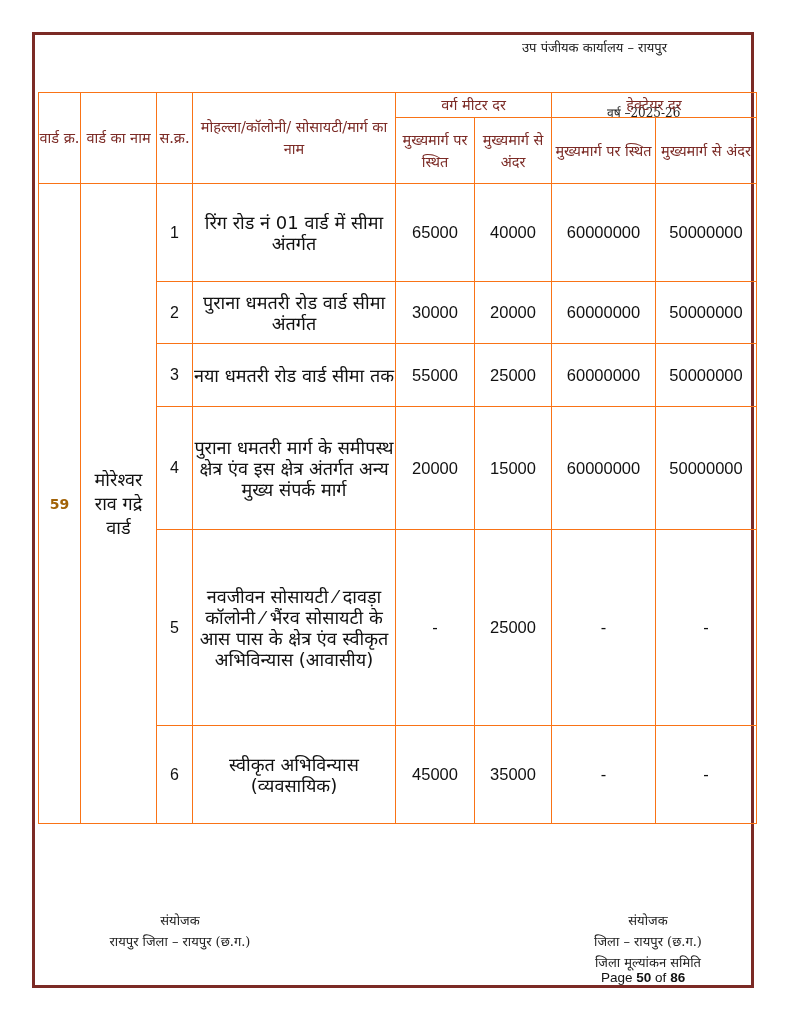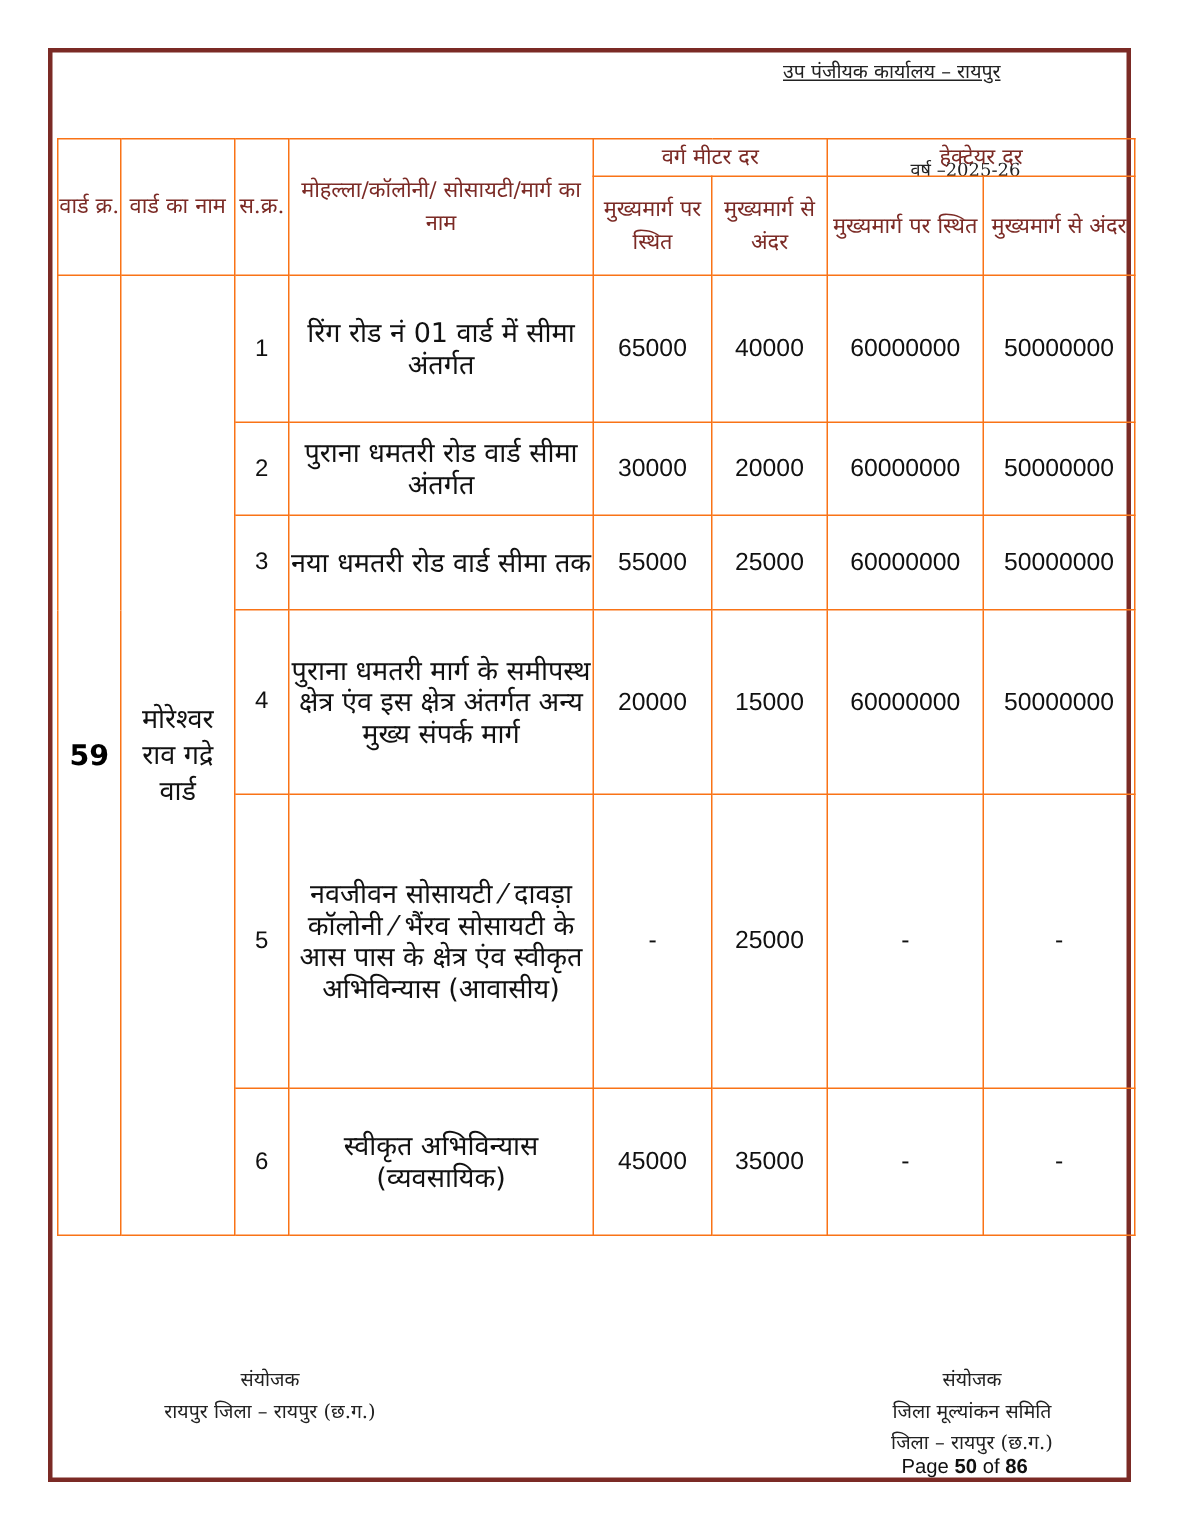--- a/index.html
+++ b/index.html
@@ -3,39 +3,39 @@
 <meta charset="utf-8">
 <style>
   html, body { margin: 0; padding: 0; background: #ffffff; }
   body { width: 791px; height: 1024px; position: relative; overflow: hidden; font-family: "DejaVu Serif", serif; }
   .page-frame {
     position: absolute; left: 32px; top: 32px; width: 722px; height: 956px;
     border: 3px solid #7b2a25; box-sizing: border-box;
   }
   .office-title {
     position: absolute; left: 522px; top: 38px; font-size: 13px; color: #222;
-    font-family: "DejaVu Serif", serif; white-space: nowrap; text-decoration: underline;
+    font-family: "DejaVu Serif", serif; white-space: nowrap;
   }
   .year-line {
     position: absolute; left: 607px; top: 64px; font-size: 12px; color: #222;
     font-family: "DejaVu Serif", serif; white-space: nowrap; margin-top: 40px;
   }
   table.rates {
     position: absolute; left: 38px; top: 92px; width: 718px;
     border-collapse: collapse; table-layout: fixed;
   }
   table.rates td, table.rates th {
     border: 1px solid #f97316; padding: 0; text-align: center; vertical-align: middle;
   }
   th.hdr { color: #7b2a25; font-weight: normal; font-size: 14.5px; line-height: 22px; font-family: "DejaVu Serif", serif; }
   th.grp { height: 24px; }
   td.loc { font-family: "DejaVu Sans", sans-serif; font-size: 18px; line-height: 21px; color: #111; padding: 4px 8px; }
   td.num { font-family: "Liberation Sans", sans-serif; font-size: 16.5px; color: #111; }
   td.sn { font-family: "Liberation Sans", sans-serif; font-size: 16px; color: #111; vertical-align: middle; }
-  td.wardno { font-family: "DejaVu Sans", sans-serif; font-weight: bold; font-size: 19px; color: #000000; }
+  td.wardno { font-family: "DejaVu Sans", sans-serif; font-weight: bold; font-size: 14px; color: #a16207; }
   td.wardname { font-family: "DejaVu Serif", serif; font-size: 18px; line-height: 24px; color: #111; }
   .sign { position: absolute; font-family: "DejaVu Serif", serif; font-size: 13px; color: #222; text-align: center; line-height: 21px; white-space: nowrap; }
   .sign-left { left: 60px; top: 910px; width: 240px; }
   .sign-right { left: 528px; top: 910px; width: 240px; }
   .page-num { position: absolute; left: 601px; top: 970px; font-family: "Liberation Sans", sans-serif; font-size: 13.5px; color: #111; white-space: nowrap; }
   .page-num b { font-weight: bold; }
 </style>
 </head>
 <body>
 
@@ -125,22 +125,22 @@
   </tbody>
 </table>
 
 <div class="sign sign-left">
   <div>संयोजक</div>
   <div>रायपुर जिला – रायपुर (छ.ग.)</div>
 </div>
 
 <div class="sign sign-right">
   <div>संयोजक</div>
+  <div>जिला – रायपुर (छ.ग.)</div>
   <div>जिला मूल्यांकन समिति</div>
-  <div>जिला – रायपुर (छ.ग.)</div>
 </div>
 
 <div class="page-num">
   <span>Page</span>
   <b>50</b>
   <span>of</span>
   <b>86</b>
 </div>
 
 </body></html>

